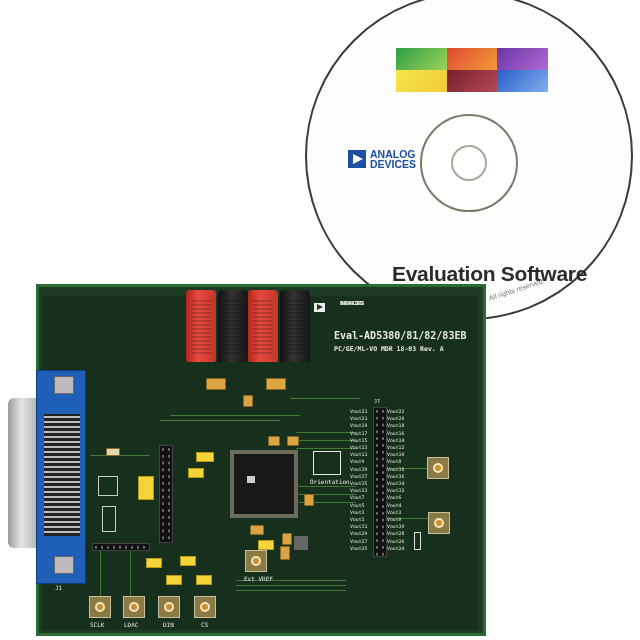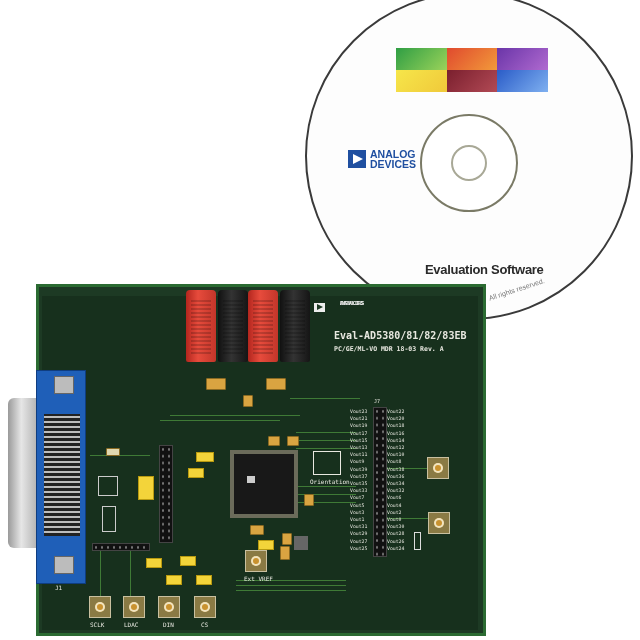--- a/index.html
+++ b/index.html
@@ -8,21 +8,21 @@
   
   .cd{left:305px;top:-8px;width:328px;height:328px;border-radius:50%;background:#fdfdfd;border:2px solid #3a3a3a;box-sizing:border-box;}
   .cd-art{left:396px;top:48px;width:152px;height:44px;display:grid;grid-template-columns:1fr 1fr 1fr;grid-template-rows:1fr 1fr;}
   .cd-art div{position:relative;overflow:hidden;}
   .cd-hub-outer{left:420px;top:114px;width:98px;height:98px;border-radius:50%;border:2px solid #7a7a66;box-sizing:border-box;background:#fff;}
   .cd-hub-inner{left:451px;top:145px;width:36px;height:36px;border-radius:50%;border:2px solid #a8a896;box-sizing:border-box;background:#fff;}
   .ad-logo-box{width:18px;height:18px;background:#1f4fa0;position:absolute;}
   .ad-logo-box:after{content:"";position:absolute;left:5px;top:4px;border-left:10px solid #fff;border-top:5px solid transparent;border-bottom:5px solid transparent;}
   .cd-brand{left:348px;top:150px;}
   .cd-brand-text{position:absolute;left:22px;top:-1px;color:#1f4fa0;font-weight:bold;font-size:10.5px;line-height:10px;white-space:pre;}
-  .cd-eval{left:425px;top:262px;font-size:13px;font-weight:bold;color:#2a2a2a;font-family:"Liberation Sans Narrow","Liberation Sans",sans-serif;letter-spacing:-0.3px;}
+  .cd-eval{left:392px;top:262px;font-size:21px;font-weight:bold;color:#2a2a2a;font-family:"Liberation Sans Narrow","Liberation Sans",sans-serif;letter-spacing:-0.3px;}
   .cd-rights{left:488px;top:295px;font-size:7px;color:#777;transform:rotate(-18deg);transform-origin:left top;}
   
   .pcb{left:36px;top:284px;width:450px;height:352px;background:#1d3a24;border:3px solid #2b6b32;box-sizing:border-box;}
   .pcb-inner{left:42px;top:296px;width:436px;height:334px;background:#17301d;}
   .silk{color:#e8e8e0;font-family:"DejaVu Sans Mono",monospace;}
   .pcb-title{left:334px;top:330px;font-size:10px;font-weight:bold;}
   .pcb-sub{left:334px;top:345px;font-size:6.5px;font-weight:bold;}
   .pcb-logo{left:314px;top:303px;}
   .pcb-logo .ad-logo-box{width:11px;height:9px;background:#eee;}
   .pcb-logo .ad-logo-box:after{left:3px;top:1px;border-left:6px solid #1d3a24;border-top:3.5px solid transparent;border-bottom:3.5px solid transparent;}

